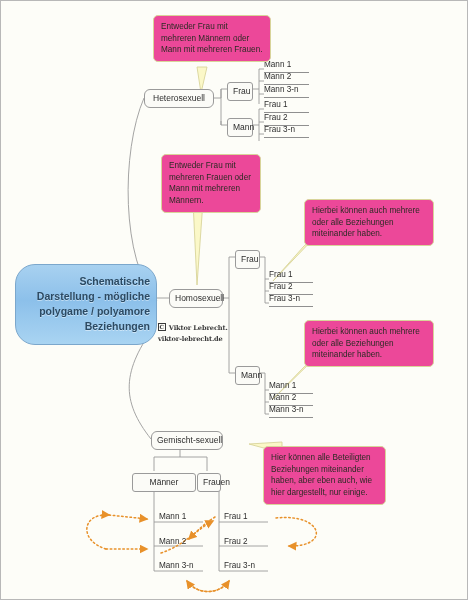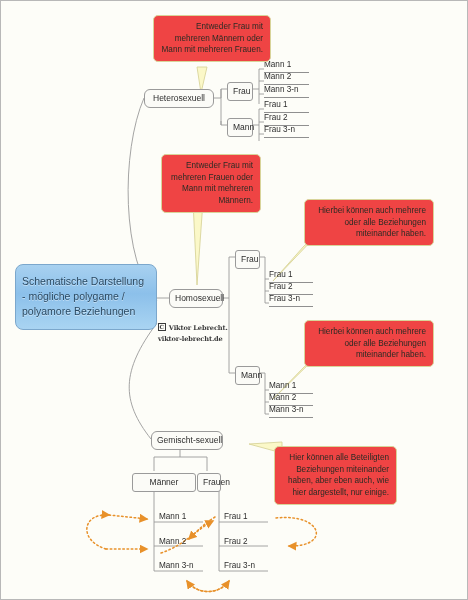--- a/index.html
+++ b/index.html
@@ -26,27 +26,27 @@
   }
   
   .central {
     position: absolute;
     left: 14px;
     top: 263px;
     width: 142px;
     padding: 9px 6px 10px 6px;
     box-sizing: border-box;
     border: 1px solid #7ba7cc;
-    border-radius: 8px;
+    border-radius: 20px;
     background: linear-gradient(to bottom, #a8d1f0 0%, #8cc0ea 45%, #a9d4f2 100%);
     color: #2b4a63;
     font-size: 10.5px;
-    font-weight: normal;
+    font-weight: bold;
     line-height: 1.42;
-    text-align: left;
+    text-align: right;
     text-shadow: 0 1px 0 rgba(255,255,255,0.45);
   }
   
   .nodebox {
     position: absolute;
     border: 1px solid #9a9a9a;
     border-radius: 3px;
     background: #fbfbf7;
     color: #2d2d2d;
     font-size: 8.5px;
@@ -66,29 +66,28 @@
     color: #2d2d2d;
     line-height: 1;
     padding-bottom: 3px;
     border-bottom: 1px solid #8f8f8f;
     box-sizing: border-box;
     white-space: nowrap;
   }
   
   .callout {
     position: absolute;
-    background: #ef4444;
+    background: #ec4899;
     border: 1px solid #d8d49a;
     border-radius: 5px;
     color: #2b2b24;
     font-size: 8.2px;
     line-height: 1.42;
     padding: 5px 7px;
     box-sizing: border-box;
-    text-align: right;
   }
   
   .copyright {
     position: absolute;
     left: 157px;
     top: 322px;
     width: 110px;
     font-family: "DejaVu Serif", serif;
     font-size: 6.6px;
     font-weight: bold;
@@ -270,17 +269,17 @@
   </div>
   <div class="callout" style="left:160px; top:153px; width:100px;">
     <span>Entweder Frau mit mehreren Frauen oder Mann mit mehreren Männern.</span>
   </div>
   <div class="callout" style="left:303px; top:198px; width:130px;">
     <span>Hierbei können auch mehrere oder alle Beziehungen miteinander haben.</span>
   </div>
   <div class="callout" style="left:303px; top:319px; width:130px;">
     <span>Hierbei können auch mehrere oder alle Beziehungen miteinander haben.</span>
   </div>
-  <div class="callout" style="left:273px; top:445px; width:123px;">
+  <div class="callout" style="left:262px; top:445px; width:123px;">
     <span>Hier können alle Beteiligten Beziehungen miteinander haben, aber eben auch, wie hier dargestellt, nur einige.</span>
   </div>
 
 </div>
 
 </body></html>

